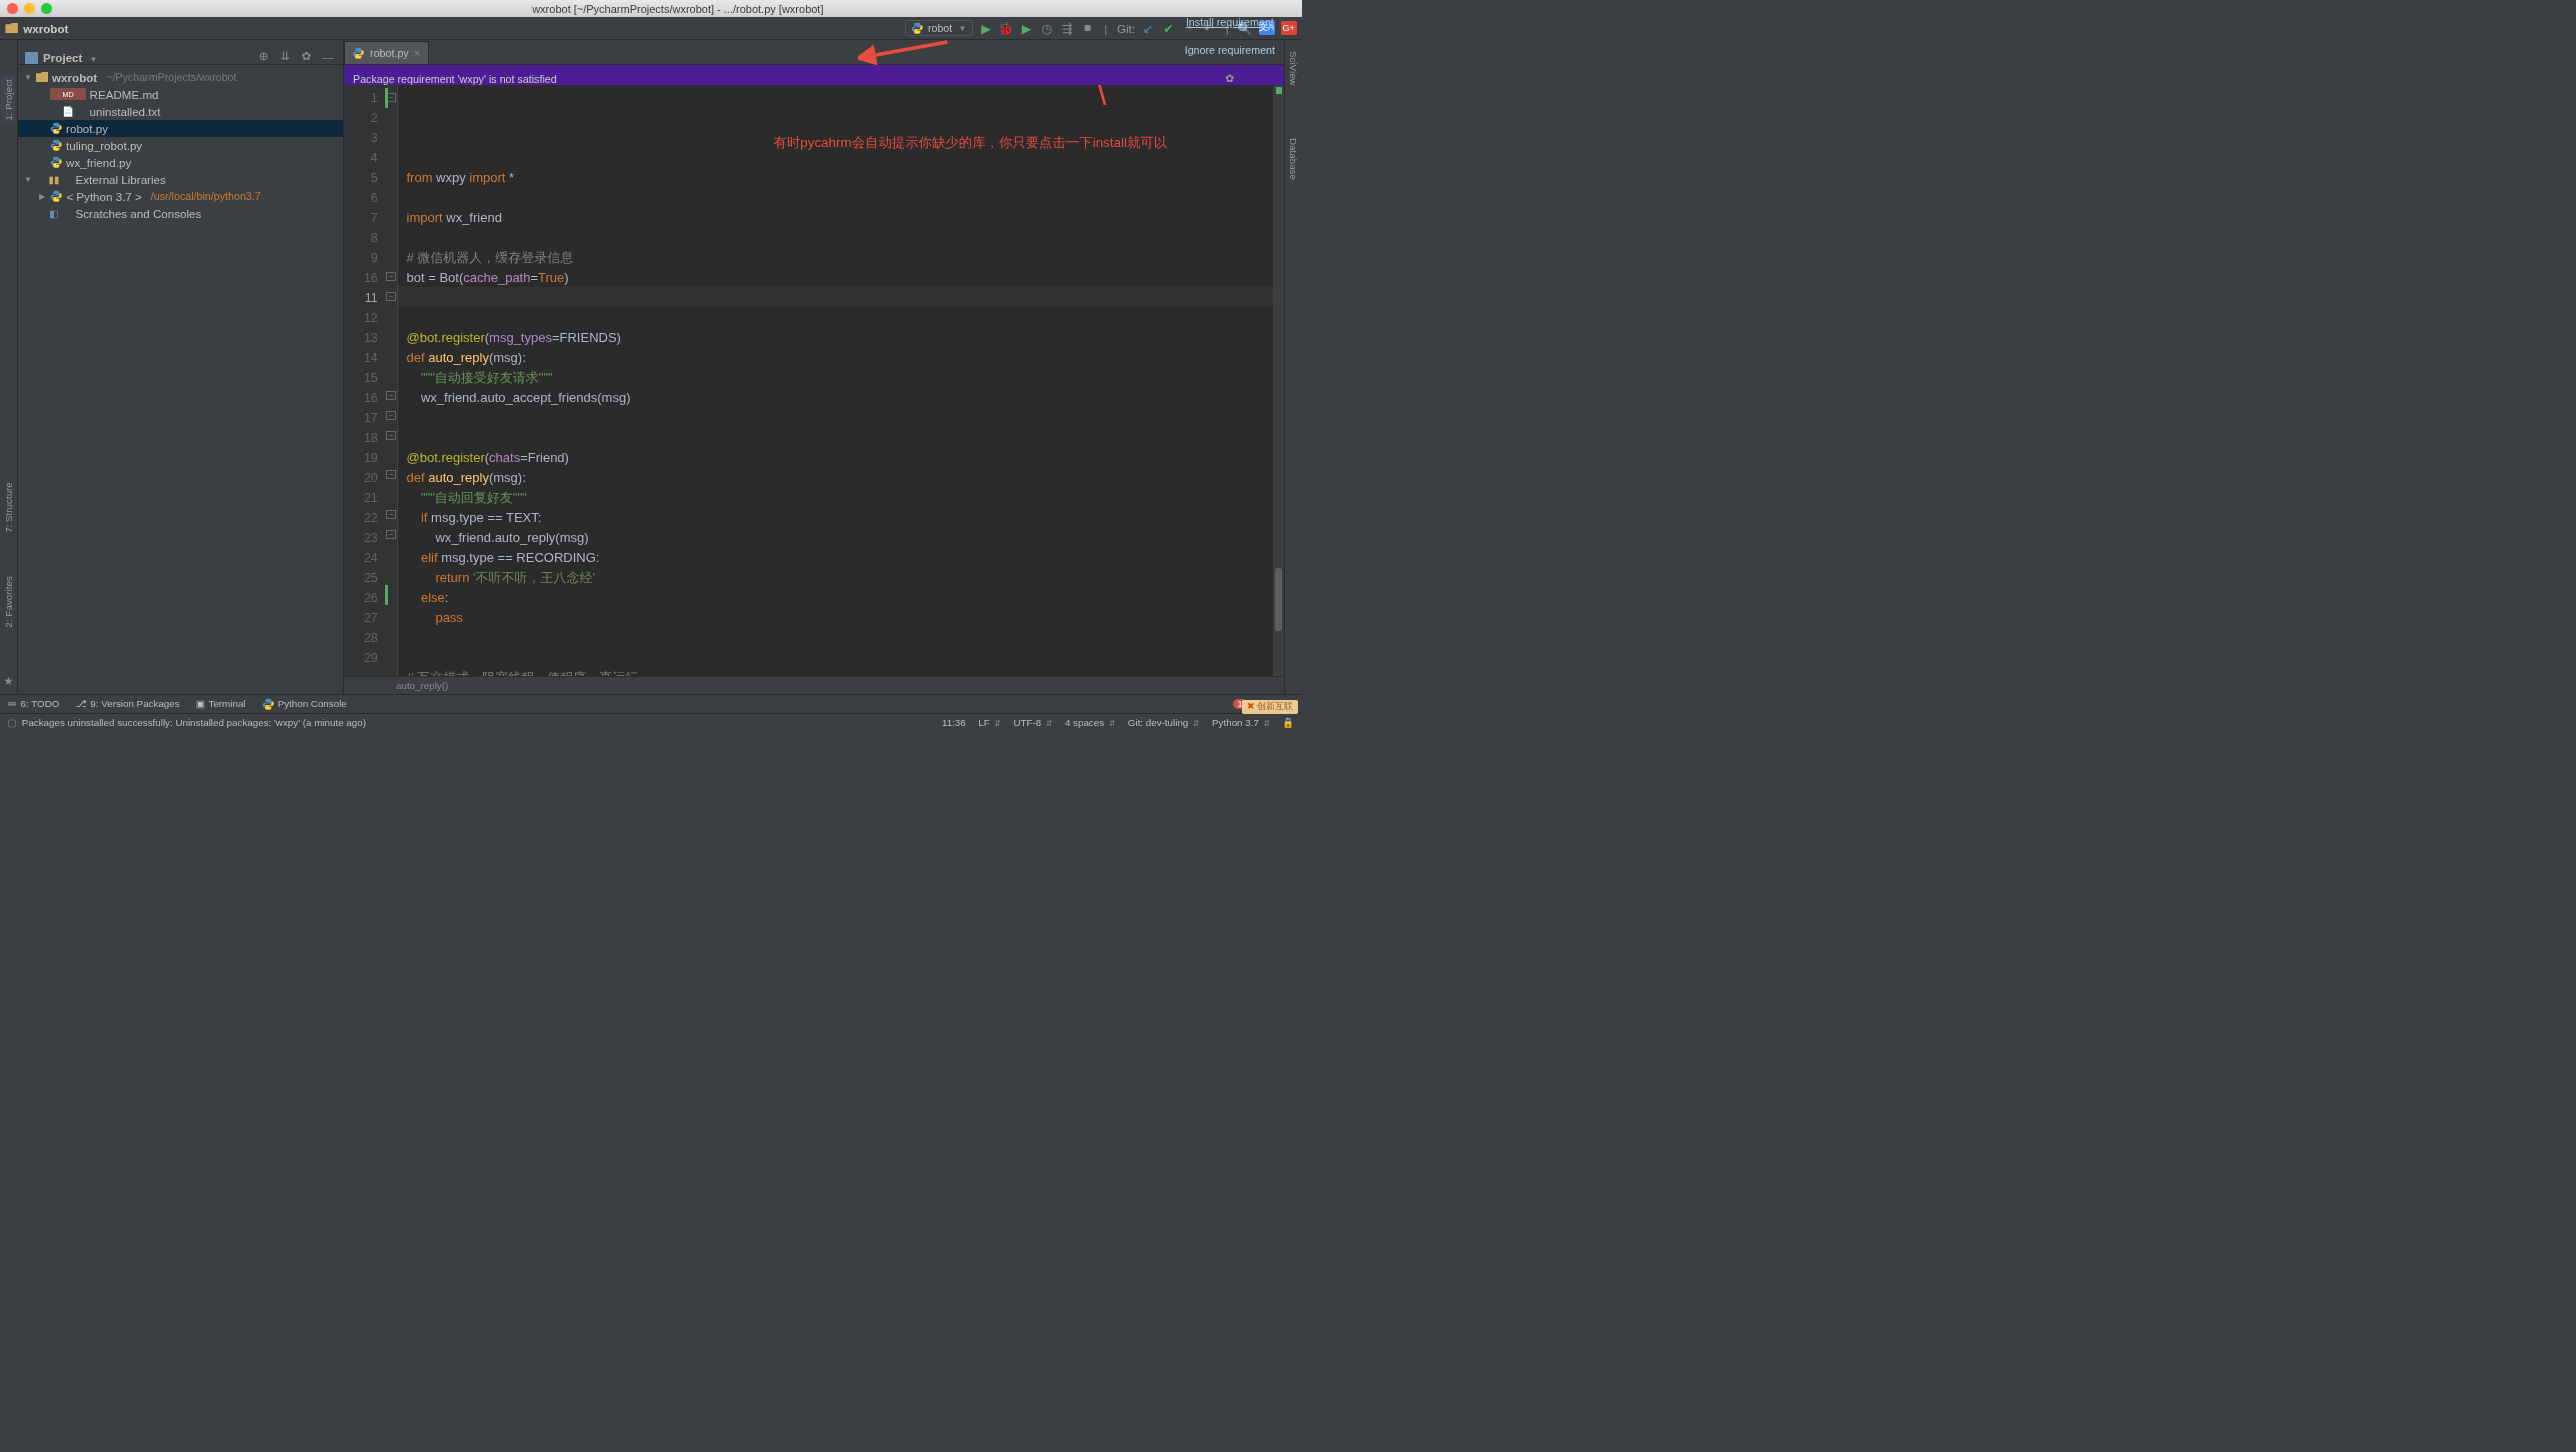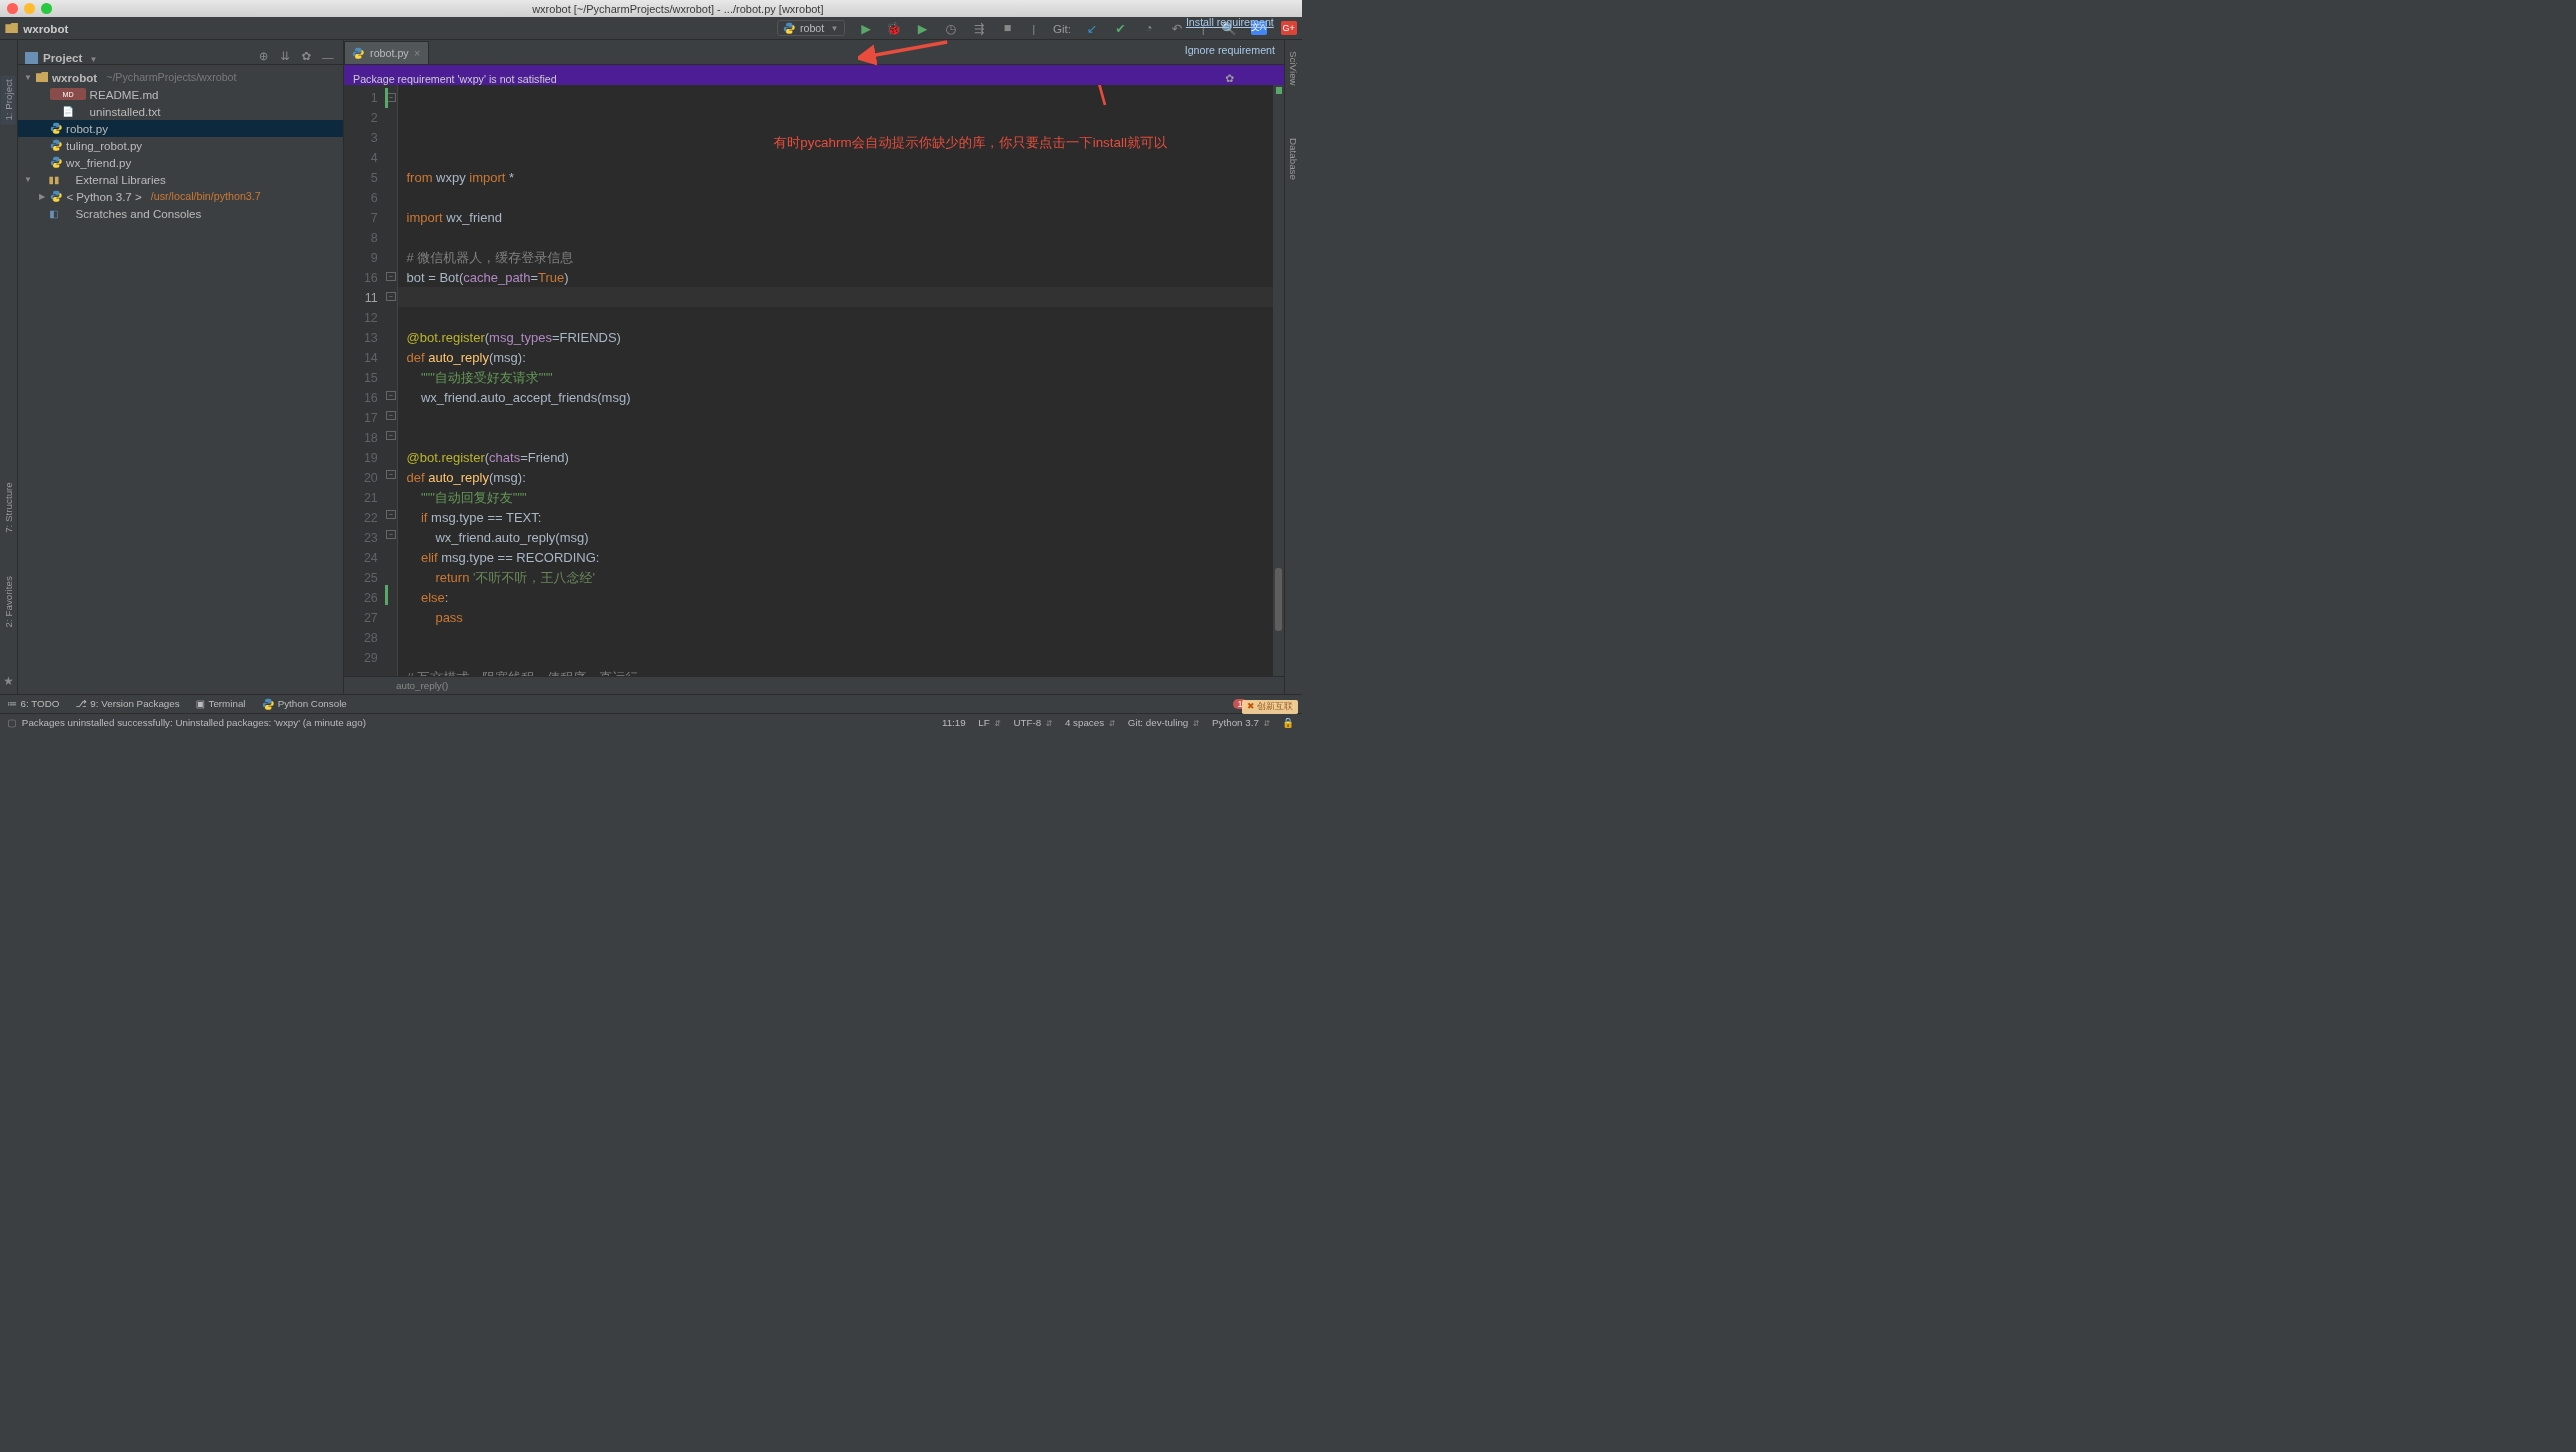--- a/index.html
+++ b/index.html
@@ -4,21 +4,21 @@
 <style>
 * { margin:0; padding:0; box-sizing:border-box; font-family: -apple-system, "Helvetica Neue", Arial, sans-serif; }
 body { background:#3c3f41; color:#bbbbbb; font-size:11.6px; overflow:hidden; width:1302px; height:734px; position:relative; }
 .titlebar { height:17px; background:linear-gradient(#e8e8e8,#d0d0d0); display:flex; align-items:center; padding:0 7.2px; color:#3a3a3a; font-size:11px; }
 .titlebar .dots { display:flex; gap:6.3px; margin-right:9px;}
 .titlebar .dot { width:10.7px; height:10.7px; border-radius:50%; }
 .titlebar .title { flex:1; text-align:center; font-weight:500;}
 .toolbar { height:23px; background:#3c3f41; border-bottom:0.9px solid #2b2b2b; display:flex; align-items:center; padding:0 5.4px; }
 .folder-icon { width:12.5px; height:10.7px; background:#c9a85c; clip-path:polygon(0 15%,40% 15%,50% 0,100% 0,100% 100%,0 100%); margin-right:5.4px;}
 .spacer { flex:1; }
-.tb-right { display:flex; align-items:center; gap:14px; }
+.tb-right { display:flex; align-items:center; gap:6px; }
 .run-cfg { display:flex; align-items:center; border:0.9px solid #555; border-radius:2.7px; padding:0.9px 5.4px; gap:4.5px; font-size:10.7px;}
 .tb-ico { width:14.3px; height:14.3px; display:flex; align-items:center; justify-content:center; font-size:12.5px; cursor:pointer;}
 .main { display:flex; height:calc(100% - 19.7px - 23px - 19.7px - 18px); }
 .leftgutter { width:18px; background:#3c3f41; border-right:0.9px solid #2b2b2b; display:flex; flex-direction:column; align-items:center; padding-top:36px; gap:36px;}
 .vtab { writing-mode:vertical-rl; transform:rotate(180deg); font-size:9.8px; color:#999; cursor:pointer; padding:3.6px 1.8px;}
 .vtab.active { background:#4b6eaf22;}
 .sidebar { width:326px; background:#3c3f41; border-right:0.9px solid #2b2b2b; display:flex; flex-direction:column;}
 .sidebar-head { height:25px; display:flex; align-items:flex-end; padding:0 7.2px; border-bottom:0.9px solid #2b2b2b; gap:5.4px;}
 .sidebar-head .sp { flex:1;}
 .sb-ico { width:16px; height:16px; display:flex; align-items:center; justify-content:center; color:#888; cursor:pointer;}
@@ -309,21 +309,21 @@
   <div class="bb">
     <span class="badge-num">1</span>
     <span>Event Log</span>
   </div>
 </div>
 
 <div class="statusbar">
   <span style="color:#888;margin-right:5.4px">▢</span>
   <span>Packages uninstalled successfully: Uninstalled packages: 'wxpy' (a minute ago)</span>
   <div class="st-r">
-    <span>11:19</span>
+    <span>11:36</span>
     <span><span>LF</span> <span class="dd">⇵</span></span>
     <span><span>UTF-8</span> <span class="dd">⇵</span></span>
     <span><span>4 spaces</span> <span class="dd">⇵</span></span>
     <span><span>Git: dev-tuling</span> <span class="dd">⇵</span></span>
     <span><span>Python 3.7</span> <span class="dd">⇵</span></span>
     <span style="color:#888">🔒</span>
   </div>
 </div>
 
 <div class="watermark"><span style="color:#d35400">✖</span> <span>创新互联</span></div>

